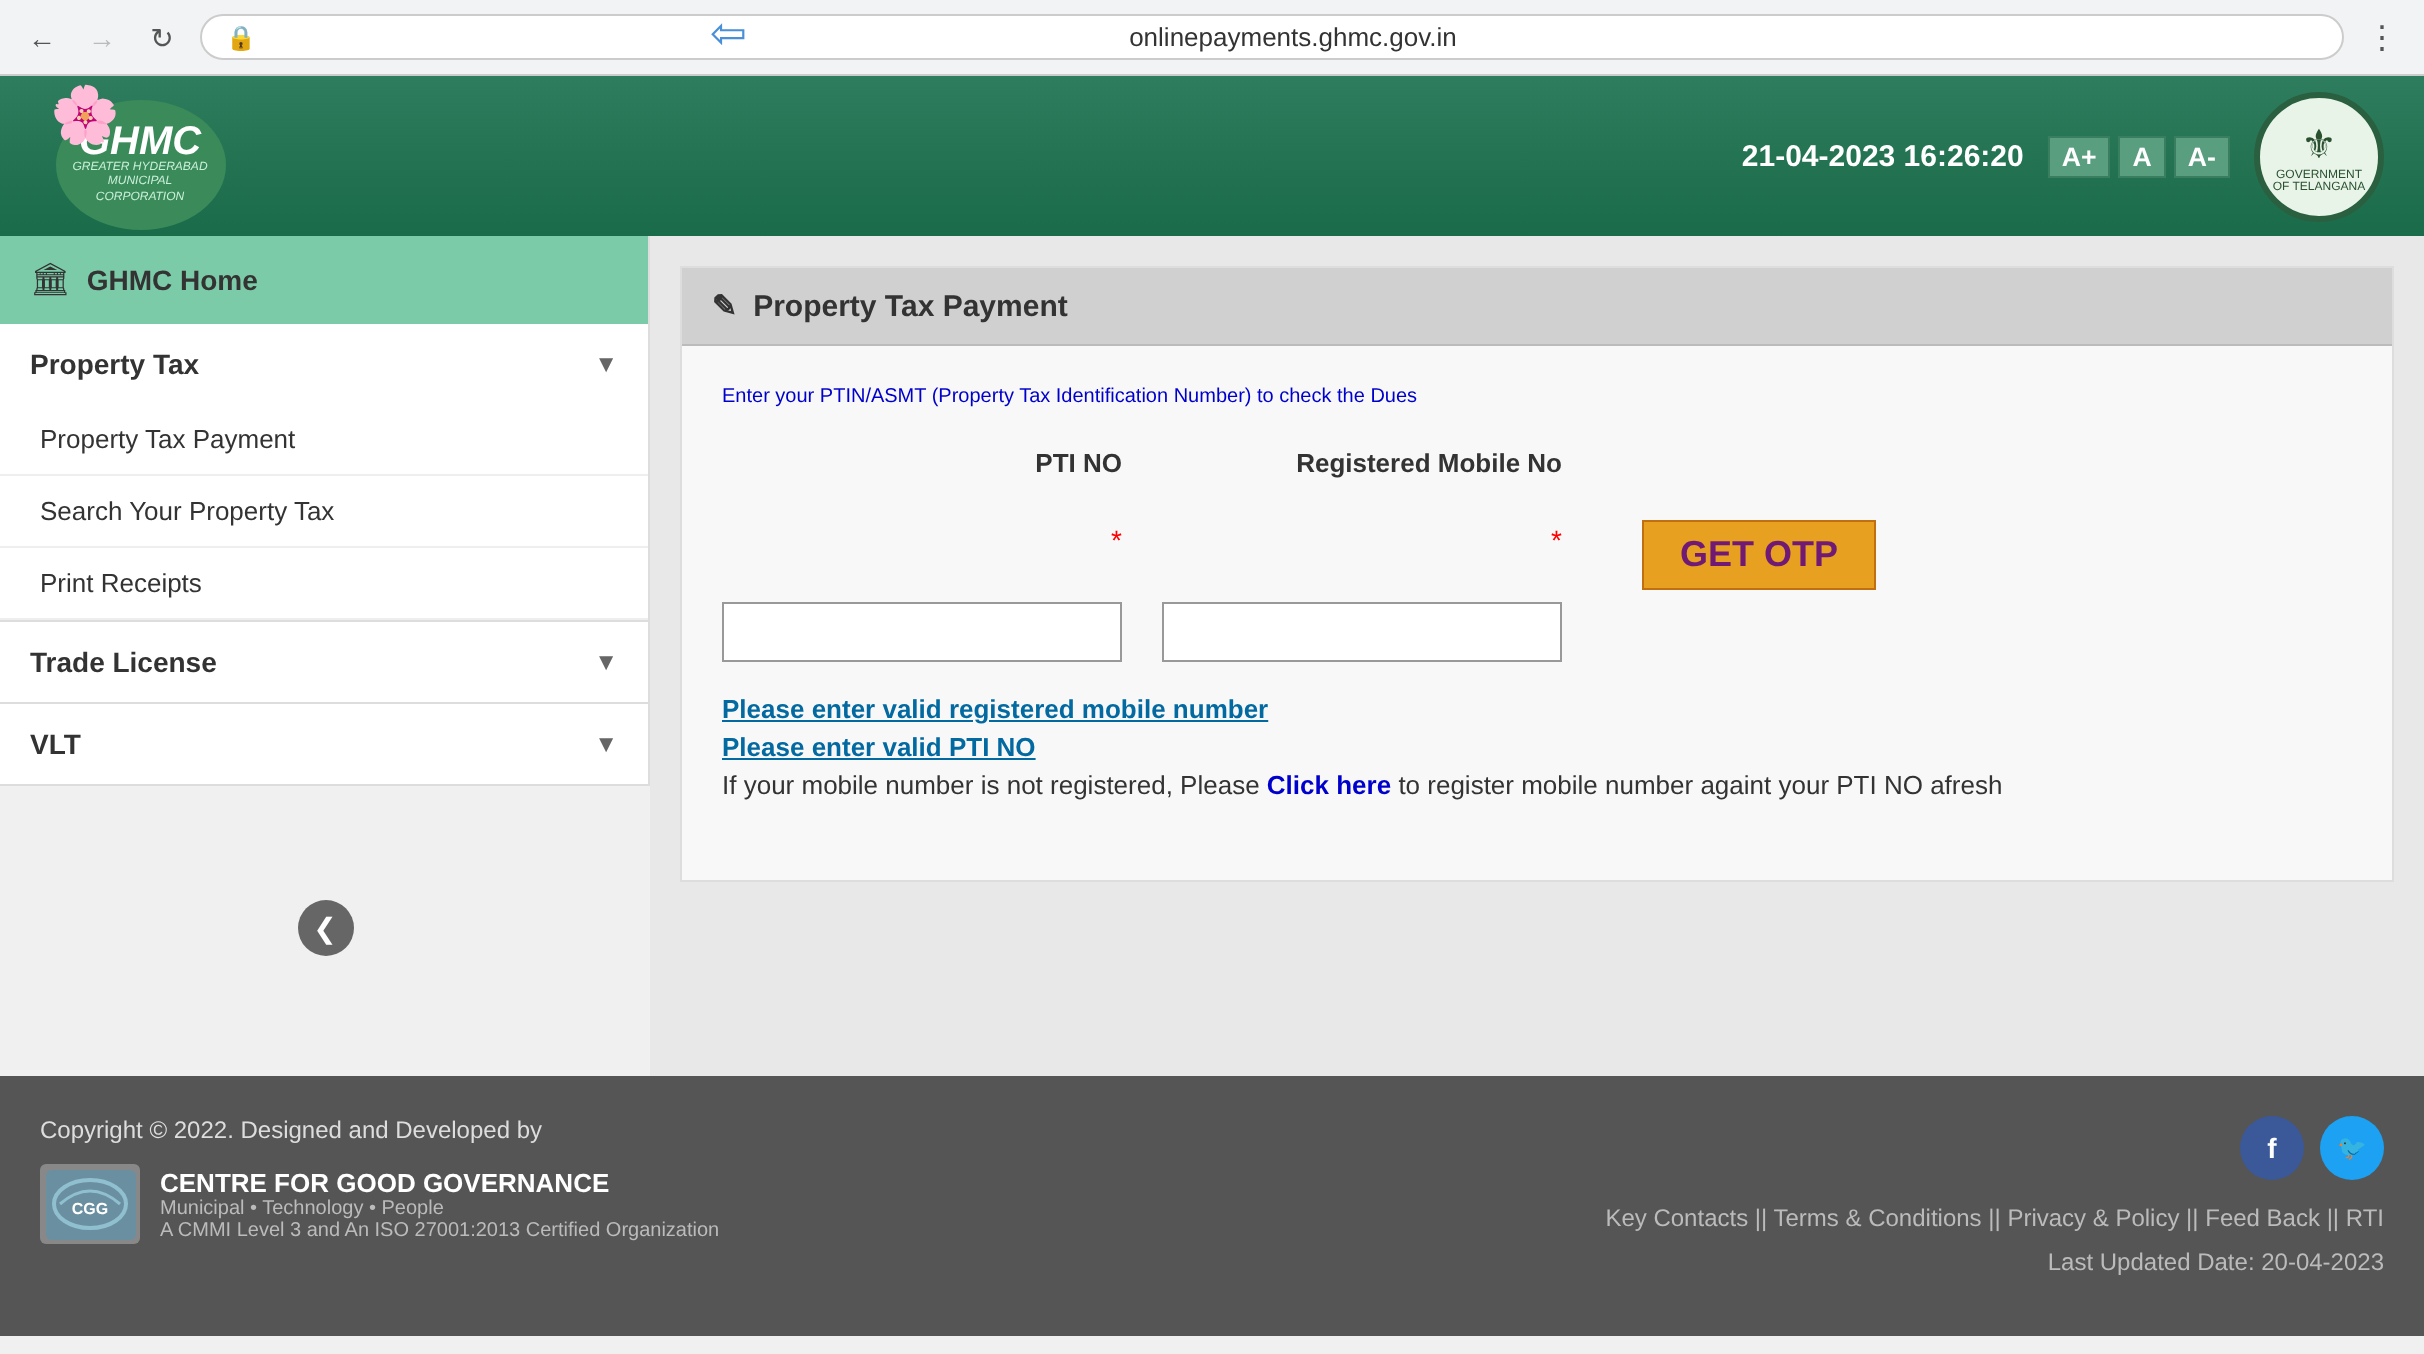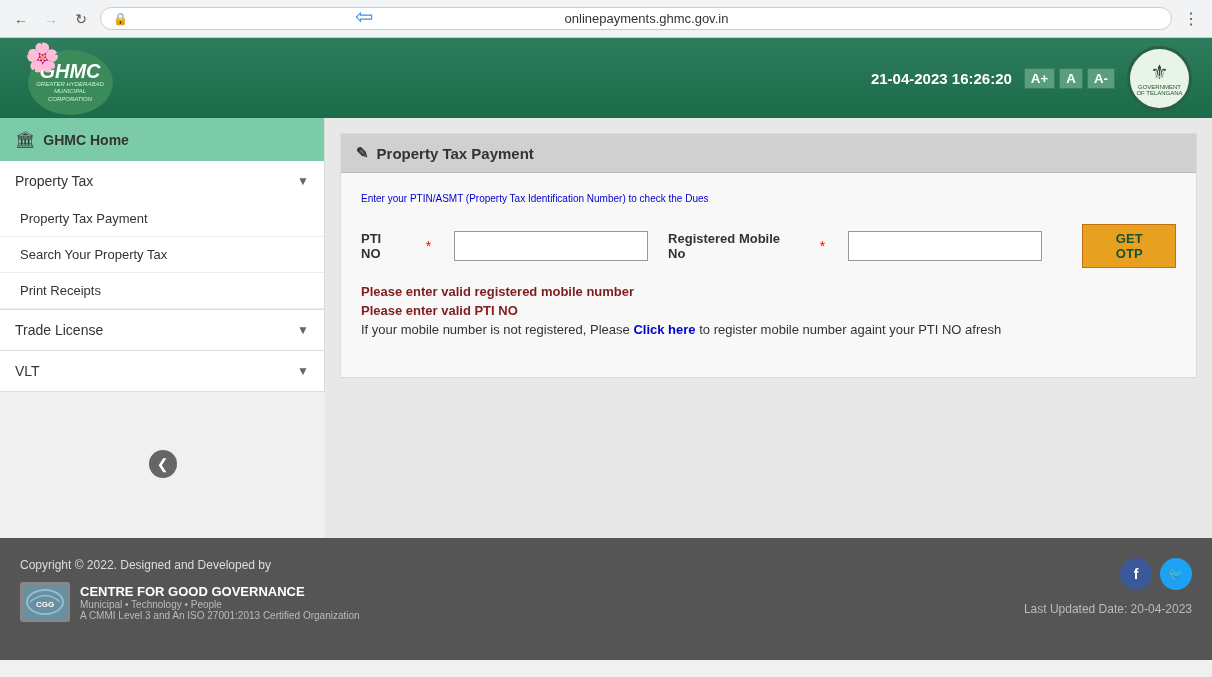--- a/index.html
+++ b/index.html
@@ -110,21 +110,21 @@
       gap: 8px;
       cursor: pointer;
     }
     .home-icon { font-size: 16px; color: #333; }
     .sidebar-home-label { font-weight: bold; font-size: 14px; color: #333; }
     .sidebar-section {
       border-bottom: 1px solid #ddd;
     }
     .sidebar-section-header {
       padding: 12px 15px;
-      font-weight: normal;
+      font-weight: bold;
       font-size: 14px;
       color: #333;
       display: flex;
       justify-content: space-between;
       align-items: center;
       cursor: pointer;
       background: white;
     }
     .sidebar-item {
       padding: 10px 20px;
@@ -168,54 +168,56 @@
       margin-bottom: 20px;
     }
     .form-row {
       display: flex;
       align-items: center;
       gap: 20px;
       margin-bottom: 16px;
     }
     .form-group {
       display: flex;
-      align-items: center;
+      align-items: flex-end;
       gap: 23px;
+      flex-direction: column;
     }
     .form-label {
       font-size: 13px;
       font-weight: bold;
       color: #333;
     }
     .required-star { color: red; }
     .form-input {
       border: 1px solid #999;
       padding: 5px 8px;
       font-size: 13px;
       width: 200px;
       height: 30px;
     }
     .get-otp-btn {
       background: #e8a020;
       border: 1px solid #c07010;
-      color: #14532d;
+      color: #701a75;
       padding: 6px 18px;
-      font-size: 13px;
+      font-size: 18px;
       font-weight: bold;
       cursor: pointer;
       margin-left: 20px;
     }
     .error-messages {
       margin-bottom: 10px;
     }
     .error-msg {
-      color: #7f1d1d;
+      color: #0369a1;
       font-size: 13px;
       font-weight: bold;
       margin-bottom: 4px;
+      text-decoration: underline;
     }
     .register-msg {
       color: #333;
       font-size: 13px;
     }
     .click-here-link {
       color: #0000cc;
       font-weight: bold;
       cursor: pointer;
       text-decoration: none;
@@ -430,16 +432,17 @@
     </div>
     <div class="footer-right">
       <div class="footer-social">
         <div class="social-btn fb-btn">
           <span>f</span>
         </div>
         <div class="social-btn tw-btn">
           <span style="font-size:12px;">🐦</span>
         </div>
       </div>
+      <div class="footer-links">Key Contacts || Terms &amp; Conditions || Privacy &amp; Policy || Feed Back || RTI</div>
       <div class="footer-last-updated">Last Updated Date: 20-04-2023</div>
     </div>
   </div>
 </div>
 
 </body></html>

